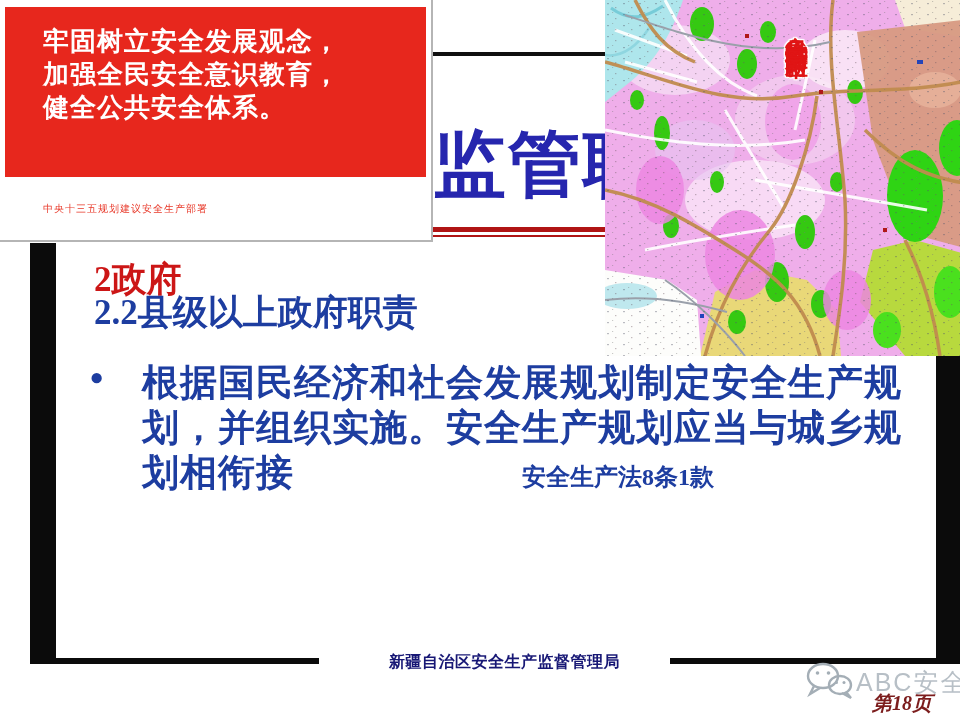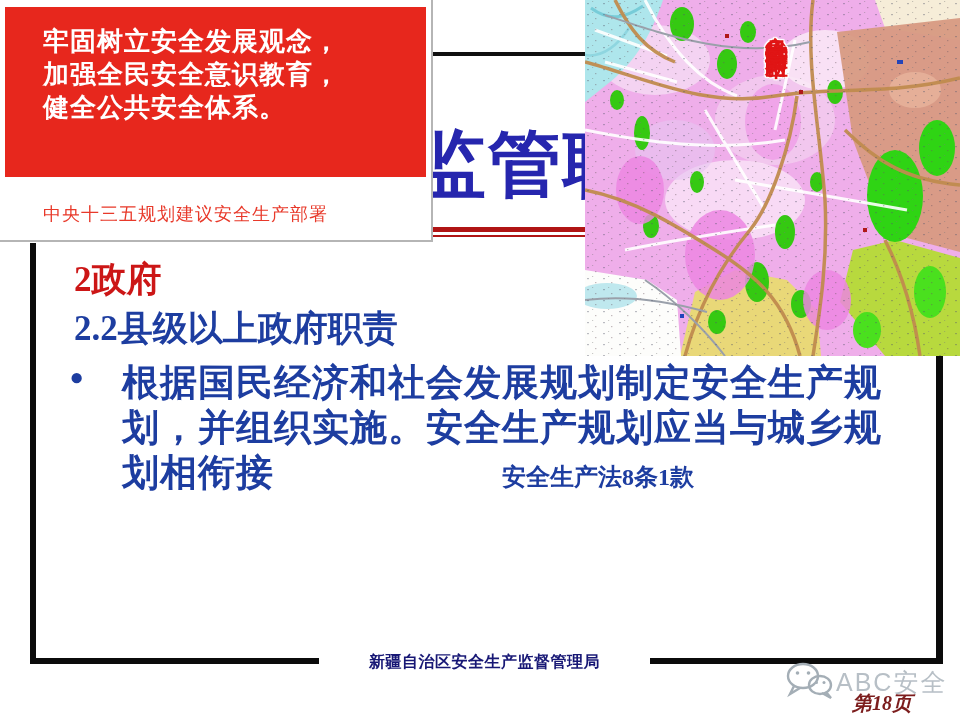--- a/index.html
+++ b/index.html
@@ -1,52 +1,52 @@
 <!DOCTYPE html>
 <html><head>
 <meta charset="utf-8">
 <style>
   html,body{margin:0;padding:0;background:#ffffff;}
   .slide{position:relative;width:960px;height:720px;background:#fff;overflow:hidden;
          font-family:"Liberation Sans",sans-serif;}
-  .abs{position:absolute;}
+  .abs{position:absolute;padding-left:20px;}
 
   
   .title-top-rule{left:0;top:52px;width:960px;height:4px;background:#101010;z-index:1;}
   .title-underline-thick{left:40px;top:227px;width:903px;height:5px;background:#b01414;z-index:1;}
   .title-underline-thin{left:40px;top:235px;width:903px;height:2px;background:#b01414;z-index:1;}
   .border-left{left:30px;top:243px;width:6px;height:420px;background:#0b0b0b;z-index:3;}
   .border-right{left:936px;top:240px;width:7px;height:423px;background:#0b0b0b;z-index:3;}
   .border-bottom{left:30px;top:658px;width:913px;height:6px;background:#0b0b0b;z-index:3;}
 
   
   .slide-title{left:413px;top:116px;z-index:2;font-family:"Liberation Serif",serif;
                font-weight:bold;font-size:73px;letter-spacing:2px;color:#2626ae;white-space:nowrap;}
 
   
   .card{left:0;top:0;width:433px;height:242px;background:#fff;z-index:6;
         border-right:2px solid #b5b5b5;border-bottom:2px solid #b5b5b5;box-sizing:border-box;}
   .card-red{position:absolute;left:5px;top:7px;width:421px;height:170px;background:#e7271d;
             box-sizing:border-box;padding:18px 0 0 38px;}
   .card-line{color:#ffffff;font-weight:bold;font-size:26px;line-height:33px;letter-spacing:1px;
              font-family:"Liberation Sans",sans-serif;white-space:nowrap;}
-  .card-caption{position:absolute;left:43px;top:202px;color:#e8392a;font-size:18px;
+  .card-caption{position:absolute;left:43px;top:202px;color:#e8392a;font-size:10px;
                 letter-spacing:1px;font-family:"Liberation Sans",sans-serif;white-space:nowrap;}
 
   
   .map{left:585px;top:0;width:375px;height:356px;z-index:4;overflow:hidden;}
   .map-label{left:762px;top:18px;height:330px;z-index:5;writing-mode:vertical-rl;
              font-family:"Liberation Sans",sans-serif;font-weight:bold;font-size:23px;
              letter-spacing:2px;color:#e01515;white-space:nowrap;
              text-shadow:0 0 3px #fff,0 0 3px #fff,1px 1px 0 #fff,-1px -1px 0 #fff,1px -1px 0 #fff,-1px 1px 0 #fff;}
 
   
   .h-red{left:74px;top:256px;z-index:2;font-family:"Liberation Serif",serif;font-weight:bold;
          font-size:35px;color:#cc1616;white-space:nowrap;text-align:center;}
-  .h-blue{left:74px;top:305px;z-index:2;font-family:"Liberation Serif",serif;font-weight:bold;
+  .h-blue{left:74px;top:289px;z-index:2;font-family:"Liberation Serif",serif;font-weight:bold;
           font-size:35px;color:#1d3da0;white-space:nowrap;}
   .bullet-dot{left:70px;top:356px;z-index:2;font-size:38px;line-height:45px;color:#1d3da0;
               font-family:"Liberation Serif",serif;font-weight:bold;}
   .bullet-text{left:122px;top:360px;width:790px;z-index:2;font-family:"Liberation Serif",serif;
                font-weight:bold;font-size:37px;line-height:45px;letter-spacing:1px;color:#1d3da0;}
   .bullet-line{white-space:nowrap;}
   .citation{font-size:24px;margin-left:228px;letter-spacing:0;}
 
   
   .footer-band{left:319px;top:649px;width:331px;height:26px;background:#ffffff;z-index:5;

